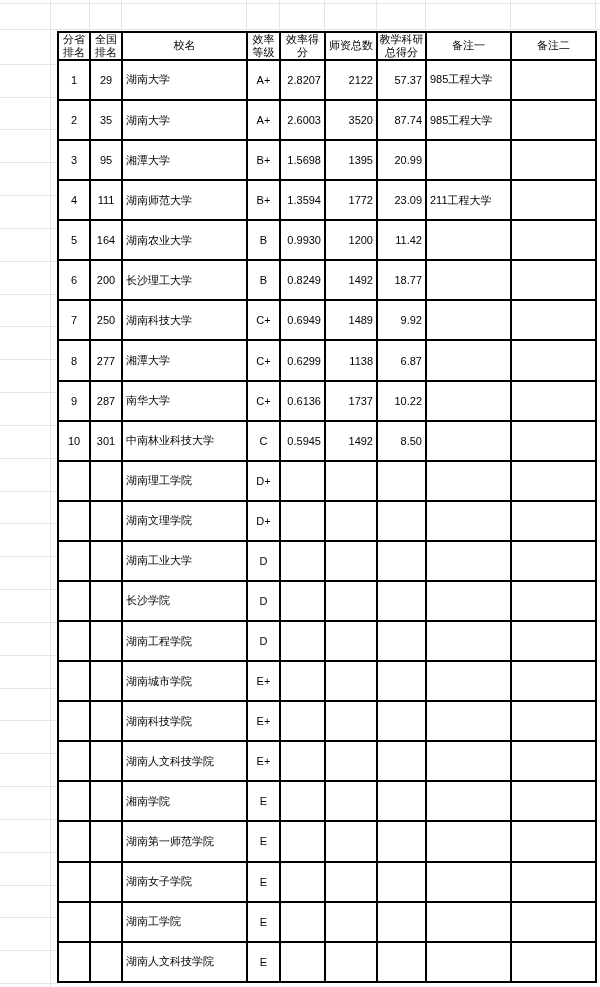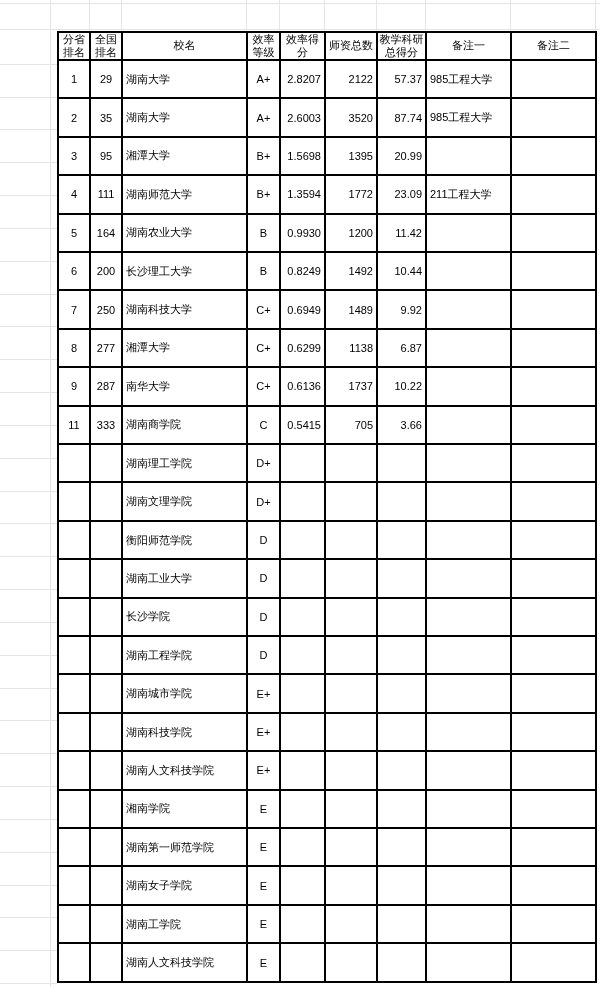--- a/index.html
+++ b/index.html
@@ -194,21 +194,21 @@
           <td class="al-l"></td>
           <td class="al-l"></td>
         </tr>
         <tr>
           <td class="al-c">6</td>
           <td class="al-c">200</td>
           <td class="al-l">长沙理工大学</td>
           <td class="al-c">B</td>
           <td class="al-r">0.8249</td>
           <td class="al-r">1492</td>
-          <td class="al-r">10.44</td>
+          <td class="al-r">18.77</td>
           <td class="al-l"></td>
           <td class="al-l"></td>
         </tr>
         <tr>
           <td class="al-c">7</td>
           <td class="al-c">250</td>
           <td class="al-l">湖南科技大学</td>
           <td class="al-c">C+</td>
           <td class="al-r">0.6949</td>
           <td class="al-r">1489</td>
@@ -232,57 +232,46 @@
           <td class="al-c">287</td>
           <td class="al-l">南华大学</td>
           <td class="al-c">C+</td>
           <td class="al-r">0.6136</td>
           <td class="al-r">1737</td>
           <td class="al-r">10.22</td>
           <td class="al-l"></td>
           <td class="al-l"></td>
         </tr>
         <tr>
-          <td class="al-c">11</td>
-          <td class="al-c">333</td>
-          <td class="al-l">湖南商学院</td>
+          <td class="al-c">10</td>
+          <td class="al-c">301</td>
+          <td class="al-l">中南林业科技大学</td>
           <td class="al-c">C</td>
-          <td class="al-r">0.5415</td>
-          <td class="al-r">705</td>
-          <td class="al-r">3.66</td>
+          <td class="al-r">0.5945</td>
+          <td class="al-r">1492</td>
+          <td class="al-r">8.50</td>
           <td class="al-l"></td>
           <td class="al-l"></td>
         </tr>
         <tr>
           <td class="al-c"></td>
           <td class="al-c"></td>
           <td class="al-l">湖南理工学院</td>
           <td class="al-c">D+</td>
           <td class="al-r"></td>
           <td class="al-r"></td>
           <td class="al-r"></td>
           <td class="al-l"></td>
           <td class="al-l"></td>
         </tr>
         <tr>
           <td class="al-c"></td>
           <td class="al-c"></td>
           <td class="al-l">湖南文理学院</td>
           <td class="al-c">D+</td>
-          <td class="al-r"></td>
-          <td class="al-r"></td>
-          <td class="al-r"></td>
-          <td class="al-l"></td>
-          <td class="al-l"></td>
-        </tr>
-        <tr>
-          <td class="al-c"></td>
-          <td class="al-c"></td>
-          <td class="al-l">衡阳师范学院</td>
-          <td class="al-c">D</td>
           <td class="al-r"></td>
           <td class="al-r"></td>
           <td class="al-r"></td>
           <td class="al-l"></td>
           <td class="al-l"></td>
         </tr>
         <tr>
           <td class="al-c"></td>
           <td class="al-c"></td>
           <td class="al-l">湖南工业大学</td>

